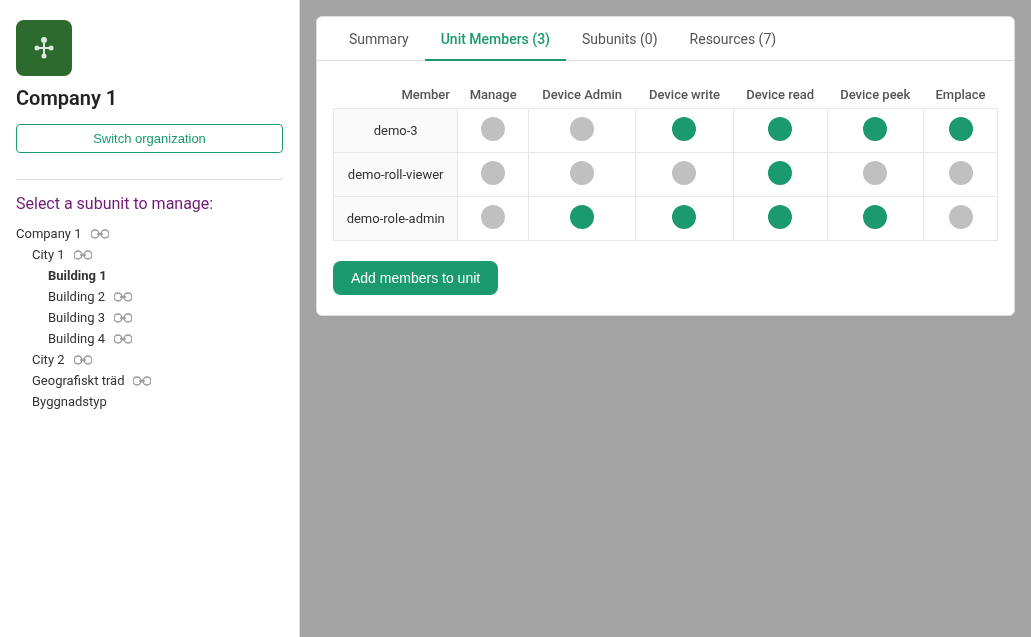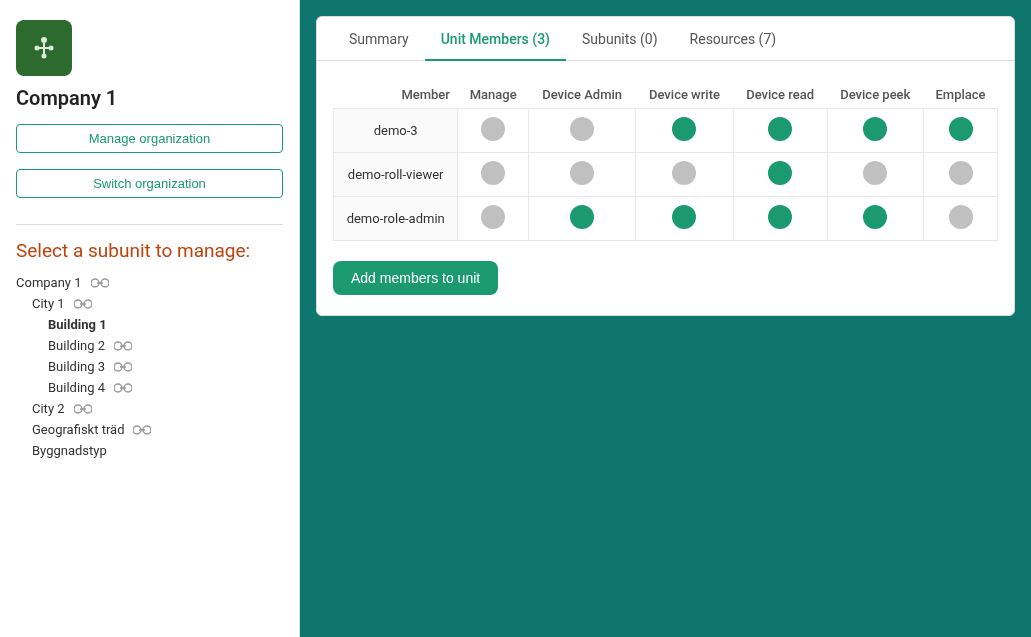--- a/index.html
+++ b/index.html
@@ -67,22 +67,22 @@
       margin-bottom: 18px;
     }
 
     .divider {
       border: none;
       border-top: 1px solid #ddd;
       margin: 4px 0 14px 0;
     }
 
     .select-label {
-      font-size: 19px;
-      color: #c2410c;
+      font-size: 16px;
+      color: #701a75;
       margin-bottom: 10px;
     }
 
     .tree-item {
       display: flex;
       align-items: center;
       gap: 5px;
       padding: 3px 0;
       cursor: pointer;
       color: #333;
@@ -94,21 +94,21 @@
     }
 
     .indent1 { padding-left: 16px; }
     .indent2 { padding-left: 32px; }
 
     
     .main {
       flex: 1;
       padding: 0;
       overflow-y: auto;
-      background: #0f766e;
+      background: #a3a3a3;
     }
 
     .content-card {
       background: #fff;
       border-radius: 6px;
       margin: 16px;
       padding: 0;
       border: 1px solid #ddd;
     }
 
@@ -204,21 +204,20 @@
         <circle cx="13" cy="20" r="2.5"></circle>
         <circle cx="27" cy="20" r="2.5"></circle>
         <circle cx="20" cy="28" r="2.5"></circle>
       </g>
     </svg>
   </div>
 
   <div class="company-name">Company 1</div>
 
   <div class="sidebar-buttons">
-    <button class="btn-outline">Manage organization</button>
     <button class="btn-outline">Switch organization</button>
   </div>
 
   <hr class="divider">
 
   <div class="select-label">Select a subunit to manage:</div>
 
   <div class="tree" id="tree-container">
       <div class="tree-item">
         <span>Company 1</span>

